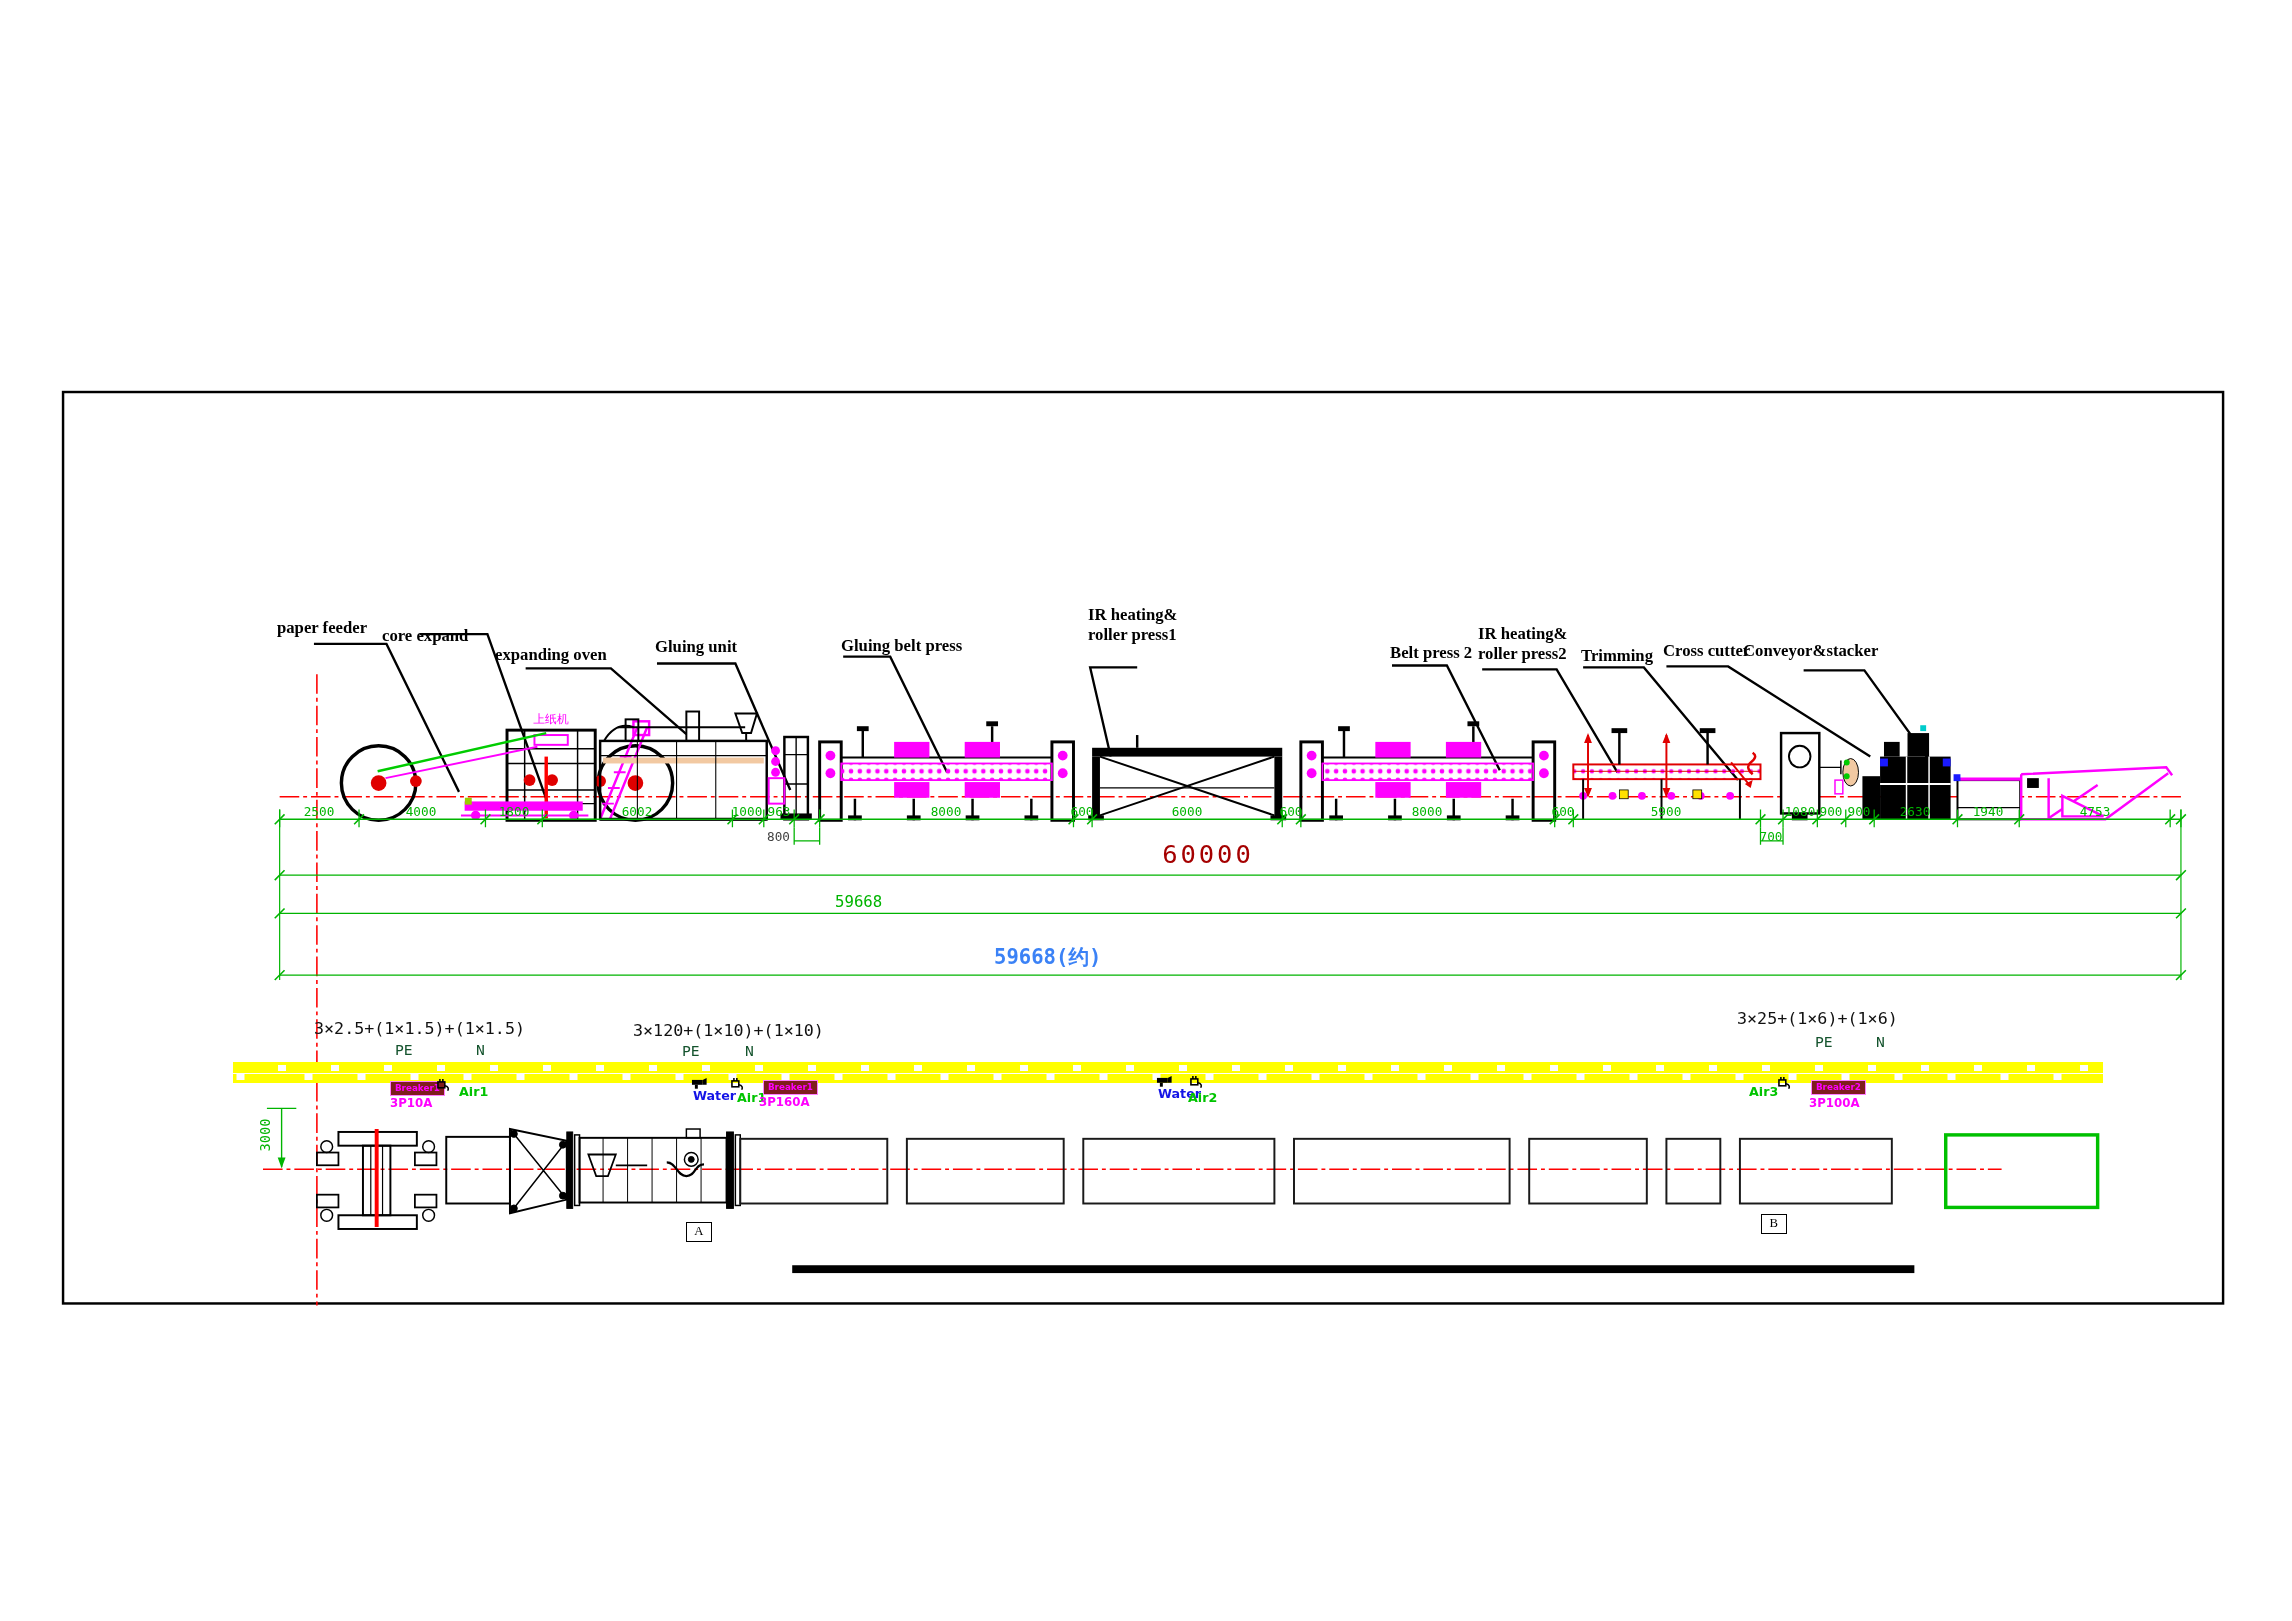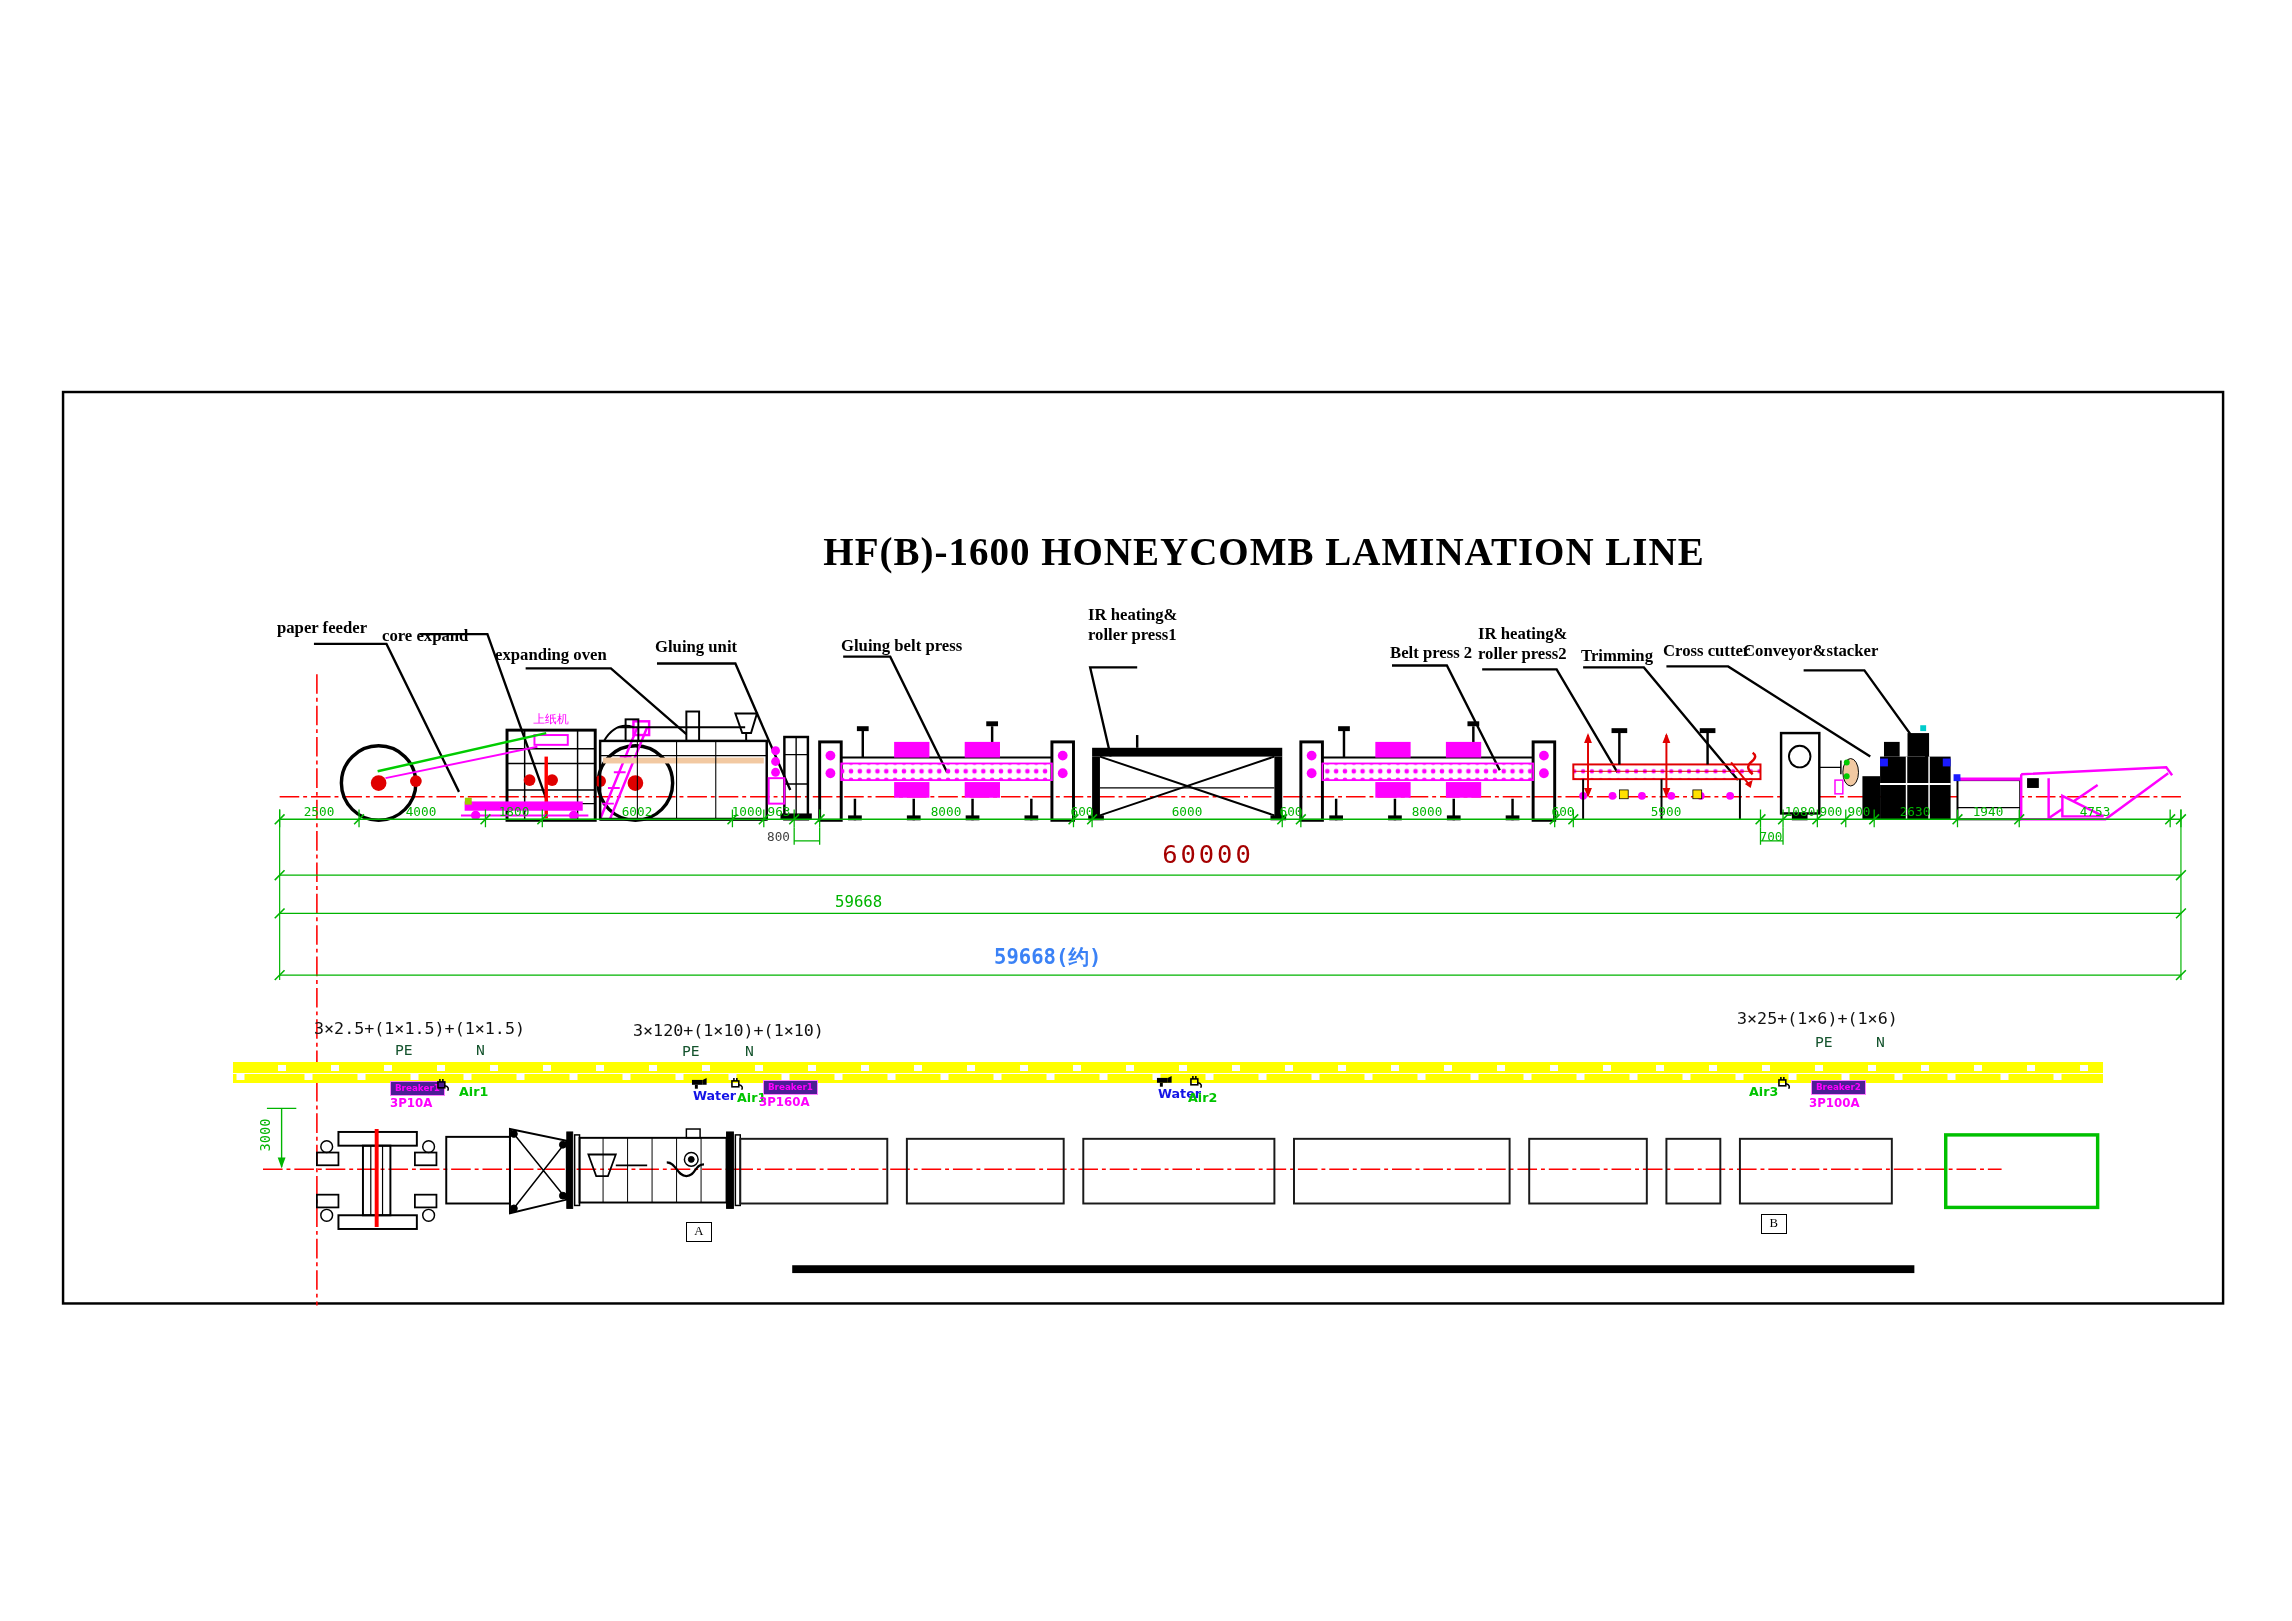--- a/index.html
+++ b/index.html
@@ -10,21 +10,21 @@
   .mtitle{font:bold 39px "Liberation Serif",serif;letter-spacing:1px;color:#000;transform:translateX(-50%)}
   .mlabel{font:bold 16.7px "Liberation Serif",serif;color:#000;line-height:19.6px}
   .dim{font:12.7px "DejaVu Sans Mono",monospace;color:#00b400;transform:translateX(-50%)}
   .dimr{font:12.7px "DejaVu Sans Mono",monospace;color:#404040;transform:translateX(-100%)}
   .total-red{font:25.5px "DejaVu Sans Mono",monospace;color:#a50000;letter-spacing:2.9px;transform:translateX(-50%)}
   .total-grn{font:15.7px "DejaVu Sans Mono",monospace;color:#00b400}
   .total-apx{font:bold 20.6px "DejaVu Sans Mono",monospace;color:#3b82f6}
   .vdim{font:13.7px "DejaVu Sans Mono",monospace;color:#00b400;transform:rotate(-90deg)}
   .cable{font:16.7px "DejaVu Sans Mono",monospace;color:#111}
   .pen{font:14.7px "DejaVu Sans Mono",monospace;color:#14532d}
-  .bkr{position:absolute;background:#4c1d95;color:#ff00ff;font:bold 8.8px "DejaVu Sans",sans-serif;
+  .bkr{position:absolute;background:#7f1d1d;color:#ff00ff;font:bold 8.8px "DejaVu Sans",sans-serif;
        padding:2px 3.9px;border:1px solid #ff7dff;line-height:1;white-space:nowrap}
   .rating{font:bold 11.8px "DejaVu Sans",sans-serif;color:#ff00ff}
   .air{font:bold 12.7px "DejaVu Sans",sans-serif;color:#00c400}
   .water{font:bold 12.7px "DejaVu Sans",sans-serif;color:#1414e6}
   .cn{font:11.8px "DejaVu Sans",sans-serif;color:#ff00ff;transform:translateX(-50%)}
   .secbox{position:absolute;border:1.5px solid #000;width:23.5px;height:17.6px;text-align:center;
           font:12.7px "Liberation Serif",serif;line-height:17.6px;color:#000}
   .yb{position:absolute;left:233px;top:1062px;width:1870px;height:20.6px}
   .yb .ln{position:absolute;left:0;right:0;height:2.5px;background:#ffff00}
   .yb .r1,.yb .r2{position:absolute;left:0;right:0;height:5.9px;
@@ -306,21 +306,20 @@
     <rect x="925" y="1162" width="160" height="66"></rect>
     <rect x="1105" y="1162" width="195" height="66"></rect>
     <rect x="1320" y="1162" width="220" height="66"></rect>
     <rect x="1560" y="1162" width="120" height="66"></rect>
     <rect x="1700" y="1162" width="55" height="66"></rect>
     <rect x="1775" y="1162" width="155" height="66"></rect>
     <rect x="1985" y="1158" width="155" height="74" stroke="#00c000" stroke-width="3.5"></rect>
   </g>
 </svg>
 
-<div class="t mtitle" style="left:1264px;top:529px">HF(B)-1600 HONEYCOMB LAMINATION LINE</div>
 
 <div class="t mlabel" style="left:277px;top:618px">paper feeder</div>
 <div class="t mlabel" style="left:382px;top:626px">core expand</div>
 <div class="t mlabel" style="left:495px;top:645px">expanding oven</div>
 <div class="t mlabel" style="left:655px;top:637px">Gluing unit</div>
 <div class="t mlabel" style="left:841px;top:636px">Gluing belt press</div>
 <div class="t mlabel" style="left:1088px;top:605px">
   <div>IR heating&amp;</div>
   <div>roller press1</div>
 </div>

